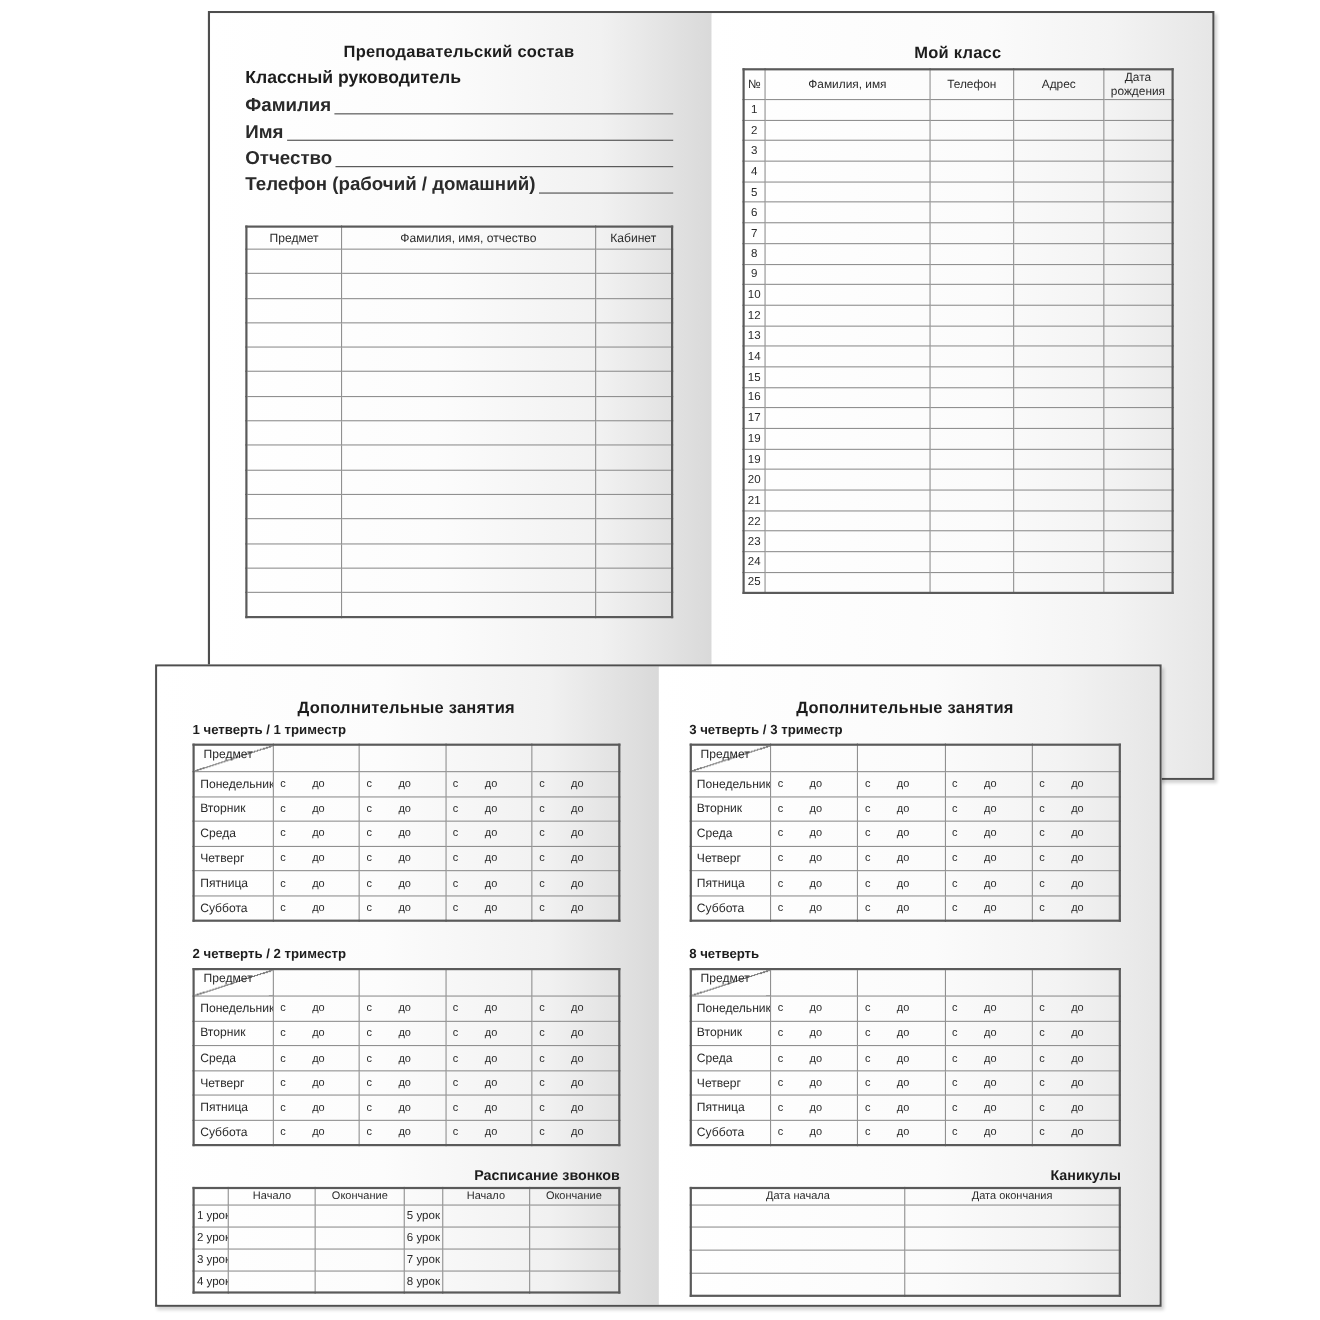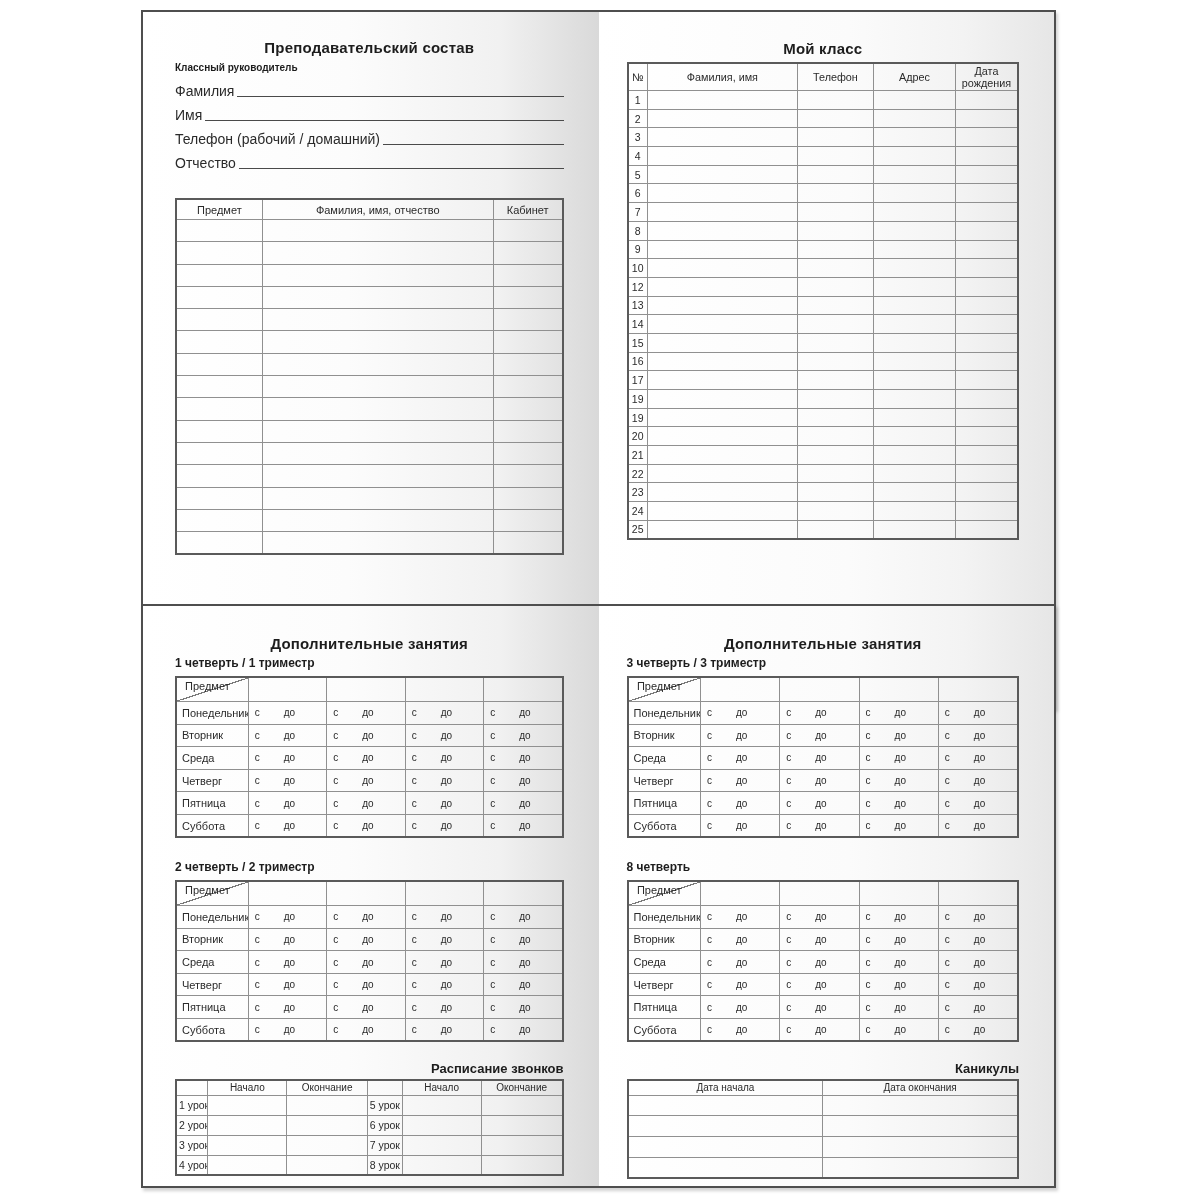--- a/index.html
+++ b/index.html
@@ -8,42 +8,42 @@
     background:#ffffff;
     font-family:"Liberation Sans","DejaVu Sans",sans-serif;
     color:#2a2a2a;
   }
   .spread{
     position:absolute;left:141px;width:915px;
     border:2px solid #4e4e4e;
     box-shadow:2px 3px 3px rgba(0,0,0,0.18);
     display:flex;box-sizing:border-box;background:#fff;
   }
-  #top-spread{top:10px;height:699px;}
+  #top-spread{top:10px;height:699px;margin-left:48px;}
   #bottom-spread{top:604px;height:584px;}
   .page{width:50%;position:relative;box-sizing:border-box;overflow:hidden;}
   .page.pleft{
     padding:0 35px 0 32px;
     background:linear-gradient(to right,#ffffff 0%,#fcfcfc 45%,#f1f1f1 78%,#d9d9d9 100%);
   }
   .page.pright{
     padding:0 35px 0 28px;
     background:linear-gradient(to right,#ffffff 0%,#fbfbfb 55%,#f3f3f3 80%,#e6e6e6 100%);
   }
   .page-title{
     text-align:center;font-weight:bold;font-size:15px;color:#1d1d1d;letter-spacing:.2px;
   }
   .t-teachers{margin-top:27px;}
   .t-class{margin-top:28px;}
   .t-extra{margin-top:29px;}
-  .section-heading{font-weight:bold;font-size:10px;margin-top:6px;color:#1d1d1d;}
+  .section-heading{font-weight:bold;font-size:16px;margin-top:6px;color:#1d1d1d;}
   
   .fields{margin-top:2px;}
   .field{display:flex;align-items:flex-end;height:24px;}
-  .field-label{font-size:14px;padding-right:3px;white-space:nowrap;}
+  .field-label{font-size:17px;padding-right:3px;white-space:nowrap;font-weight:bold;}
   .field-line{flex:1;border-bottom:1px solid #4a4a4a;margin-bottom:2px;}
   
   table{border-collapse:collapse;width:100%;table-layout:fixed;background:transparent;}
   th,td{border:1px solid #909090;padding:0;font-weight:normal;overflow:hidden;white-space:nowrap;}
   .frame-table{border:2px solid #5a5a5a;}
   
   #teachers-table{margin-top:27px;}
   #teachers-table thead th{height:19px;font-size:11px;}
   #teachers-table tbody tr{height:22.3px;}
   
@@ -80,25 +80,25 @@
     <div class="fields" id="teacher-fields">
         <div class="field">
           <span class="field-label">Фамилия</span>
           <span class="field-line"></span>
         </div>
         <div class="field">
           <span class="field-label">Имя</span>
           <span class="field-line"></span>
         </div>
         <div class="field">
-          <span class="field-label">Телефон (рабочий / домашний)</span>
+          <span class="field-label">Отчество</span>
           <span class="field-line"></span>
         </div>
         <div class="field">
-          <span class="field-label">Отчество</span>
+          <span class="field-label">Телефон (рабочий / домашний)</span>
           <span class="field-line"></span>
         </div>
       </div>
     <table class="frame-table" id="teachers-table">
         <colgroup>
           <col style="width: 22.3%;">
           <col style="width: 59.8%;">
           <col style="width: 17.9%;">
         </colgroup>
         <thead>

